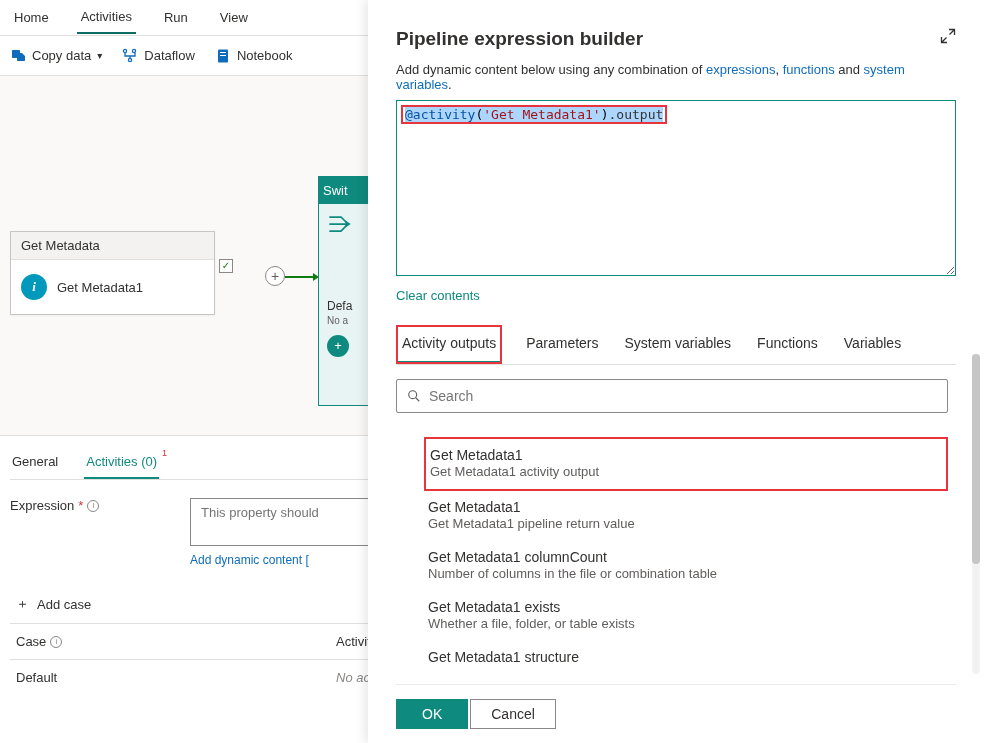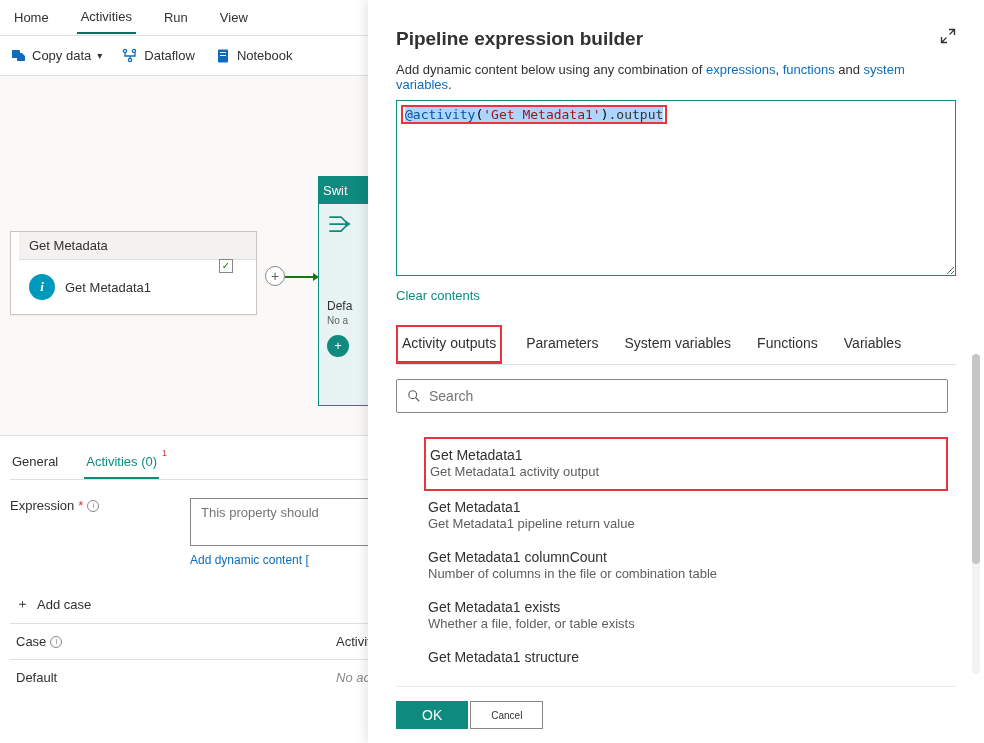--- a/index.html
+++ b/index.html
@@ -10,21 +10,21 @@
 .top-tab { padding: 8px 4px; cursor: pointer; color: #323130; }
 .top-tab.active { border-bottom: 2px solid #0f6c62; font-weight: 400; }
 
 
 .toolbar { display: flex; align-items: center; height: 40px; padding: 0 10px; gap: 20px; border-bottom: 1px solid #e1dfdd; }
 .toolbar-item { display: flex; align-items: center; gap: 6px; cursor: pointer; font-size: 13px; }
 .tool-icon { width: 16px; height: 16px; display: inline-flex; align-items: center; justify-content: center; }
 
 
 .canvas { position: relative; background: #faf9f8; height: 360px; border-bottom: 1px solid #e1dfdd; }
-.get-metadata-box { position: absolute; top: 155px; left: 10px; width: 247px; background: #fff; border: 1px solid #c8c6c4; box-shadow: 0 1px 2px rgba(0,0,0,.05); padding-left: 8px; }
+.get-metadata-box { position: absolute; top: 155px; left: 10px; width: 205px; background: #fff; border: 1px solid #c8c6c4; box-shadow: 0 1px 2px rgba(0,0,0,.05); }
 .box-header { background: #f3f2f1; padding: 6px 10px; font-size: 13px; color: #323130; border-bottom: 1px solid #e1dfdd; }
 .box-body { padding: 14px 10px; display: flex; align-items: center; gap: 10px; }
 .info-icon { width: 26px; height: 26px; border-radius: 50%; background: #0099bc; color: #fff; display: flex; align-items: center; justify-content: center; font-weight: bold; font-style: italic; font-family: Georgia, serif; }
 .checkbox-port { position: absolute; width: 14px; height: 14px; border: 1px solid #8a8886; background: #fff; top: 183px; left: 219px; font-size: 10px; color: #107c10; text-align: center; line-height: 12px; }
 .plus-node { position: absolute; width: 20px; height: 20px; border: 1px solid #8a8886; border-radius: 50%; background: #fff; top: 190px; left: 265px; font-size: 14px; text-align: center; line-height: 18px; color: #605e5c; }
 .arrow-line { position: absolute; top: 200px; left: 285px; width: 30px; height: 2px; background: #107c10; }
 .arrow-line::after { content: ""; position: absolute; right: -4px; top: -3px; border-left: 6px solid #107c10; border-top: 4px solid transparent; border-bottom: 4px solid transparent; }
 .switch-box { position: absolute; top: 100px; left: 318px; width: 60px; height: 230px; background: #e8f4f3; border: 1px solid #0f8a7e; }
 .switch-header { background: #0f8a7e; color: #fff; padding: 6px 4px; font-size: 13px; }
 .switch-body { padding: 8px; }
@@ -74,21 +74,21 @@
 .search-box { display: flex; align-items: center; border: 1px solid #8a8886; border-radius: 2px; height: 34px; padding: 0 10px; gap: 8px; margin-bottom: 24px; }
 .search-box input { border: none; outline: none; flex: 1; font-size: 14px; color: #605e5c; }
 .search-icon-svg { width: 14px; height: 14px; color: #605e5c; }
 .output-list { padding-left: 28px; }
 .output-item { padding: 8px 4px 10px 4px; cursor: pointer; }
 .output-item.active { border: 2px solid #e8343c; }
 .output-item .title { font-size: 14px; color: #323130; }
 .output-item .sub { font-size: 13px; color: #605e5c; margin-top: 1px; }
 .panel-footer { display: flex; gap: 2px; padding-top: 14px; border-top: 1px solid #edebe9; margin-top: 10px; }
 .btn-primary { background: #0f8a7e; color: #fff; border: none; padding: 6px 26px; font-size: 14px; cursor: pointer; }
-.btn-secondary { background: #fff; color: #323130; border: 1px solid #8a8886; padding: 6px 20px; font-size: 10px; cursor: pointer; }
+.btn-secondary { background: #fff; color: #323130; border: 1px solid #8a8886; padding: 6px 20px; font-size: 14px; cursor: pointer; }
 .scrollbar-fake { position: absolute; right: 4px; top: 354px; width: 8px; height: 320px; background: #f3f2f1; border-radius: 4px; }
 .scrollbar-thumb { width: 8px; height: 210px; background: #c8c6c4; border-radius: 4px; }
 </style>
 </head>
 <body>
 
 <div class="top-tabs">
   <div class="top-tab">Home</div>
   <div class="top-tab active">Activities</div>
   <div class="top-tab">Run</div>

